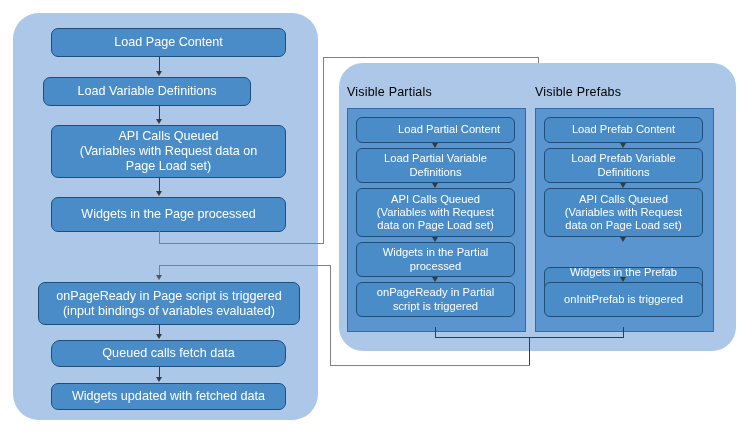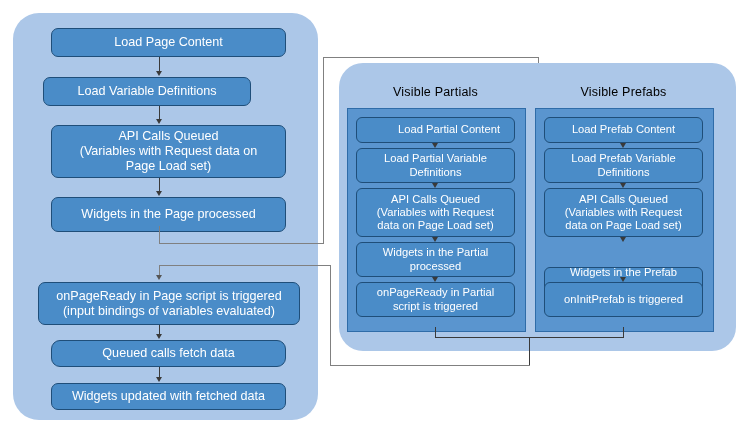--- a/index.html
+++ b/index.html
@@ -50,21 +50,21 @@
   #prefabs-panel {
     left: 196px;
     top: 45px;
     width: 177px;
     height: 222px;
   }
   .panel-title {
     position: absolute;
     top: 22px;
     width: 177px;
-    text-align: center;
+    text-align: left;
     font-size: 12.5px;
     color: #000000;
     font-family: "Liberation Sans", sans-serif;
     letter-spacing: .2px;
   }
   #partials-title { left: 8px; }
   #prefabs-title  { left: 196px; }
 
   
   .pbox {

